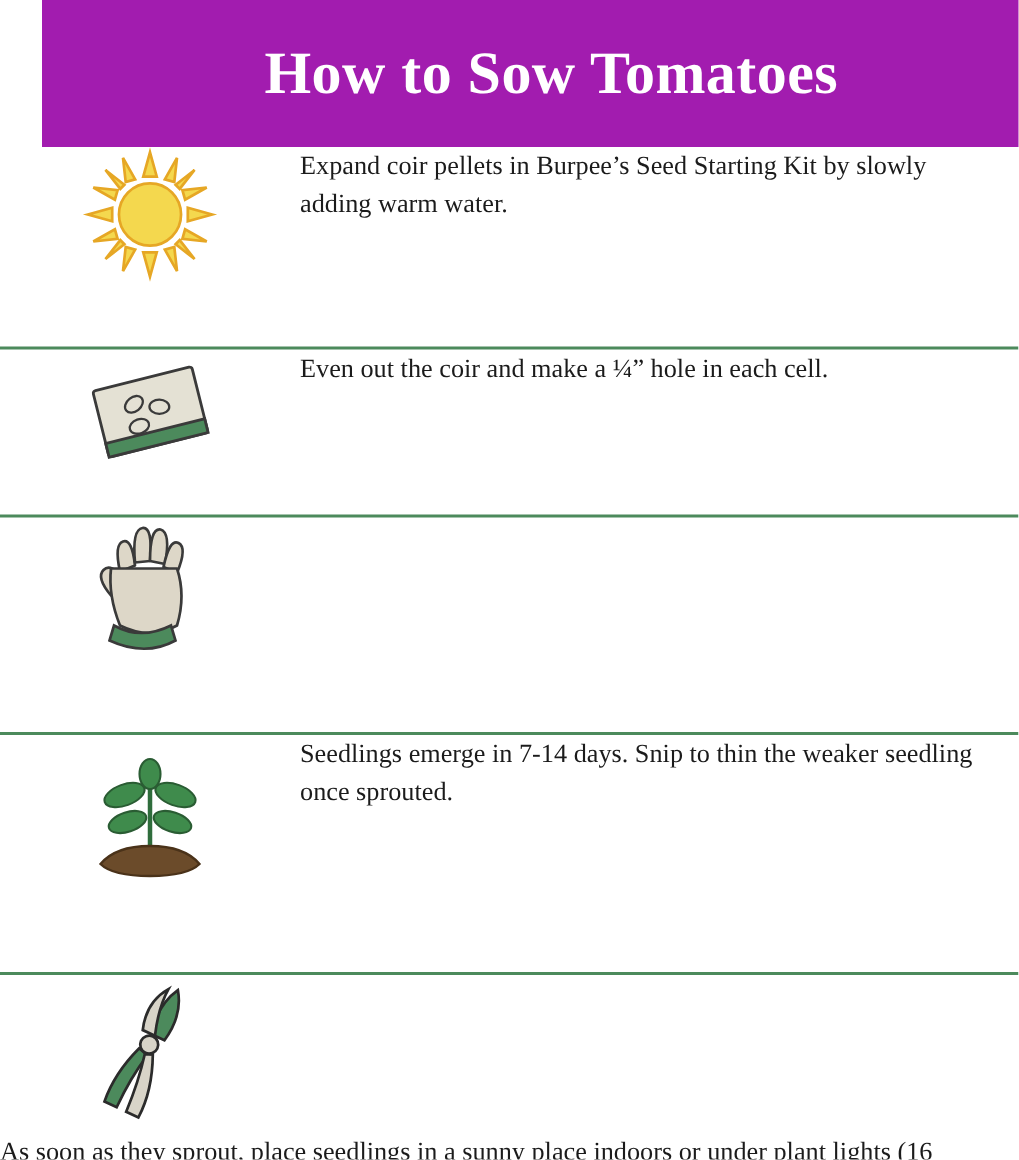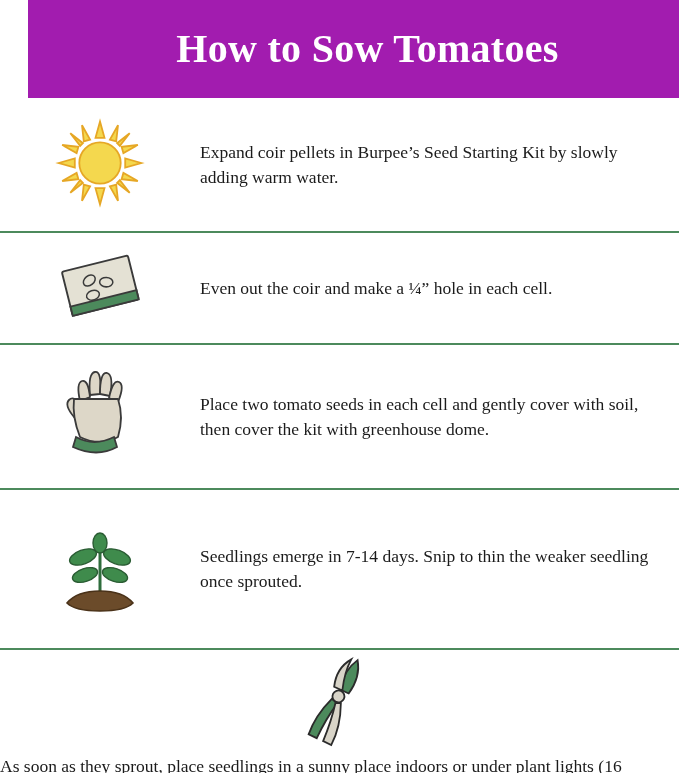--- a/index.html
+++ b/index.html
@@ -37,21 +37,21 @@
     letter-spacing: 0.3px;
     text-align: center;
     line-height: 1;
   }
   .steps {
     display: flex;
     flex-direction: column;
   }
   .step {
     display: flex;
-    align-items: center;
+    align-items: flex-start;
     border-bottom: 2px solid #4c8a5c;
     padding: 0;
   }
   .step:last-child {
     border-bottom: none;
     flex-direction: column;
   }
   .step-icon {
     width: 200px;
     min-width: 200px;
@@ -139,21 +139,20 @@
               <path d="M30 30 q-2 -22 5 -23 q7 -1 5 22 z"></path>
               <path d="M40 29 q0 -22 7 -21 q7 2 3 23 z"></path>
               <path d="M49 33 q4 -19 10 -16 q6 3 -1 20 z"></path>
               <path d="M14 52 q-10 -12 -5 -17 q5 -5 13 6 z"></path>
               <path d="M14 34 h44 q6 18 0 38 q-18 10 -38 0 q-8 -20 -6 -38 z"></path>
             </g>
             <path d="M16 72 q18 10 38 0 l3 10 q-20 11 -44 0 z" fill="#4c8a5c" stroke="#3a3a3a" stroke-width="1.8"></path>
           </svg>
         </span>
       </div>
-      <div class="step-text">Place two tomato seeds in each cell and gently cover with soil, then cover the kit with greenhouse dome.</div>
     </div>
 
     <div class="step h-sprout">
       <div class="step-icon">
         <span>
           <svg width="90" height="100" viewBox="0 0 90 100">
             <path d="M45 86 V32" stroke="#2f6d3c" stroke-width="3" fill="none"></path>
             <g fill="#3f8b4c" stroke="#2a5c33" stroke-width="1.4">
               <ellipse cx="28" cy="40" rx="14" ry="7" transform="rotate(-20 28 40)"></ellipse>
               <ellipse cx="62" cy="40" rx="14" ry="7" transform="rotate(20 62 40)"></ellipse>

